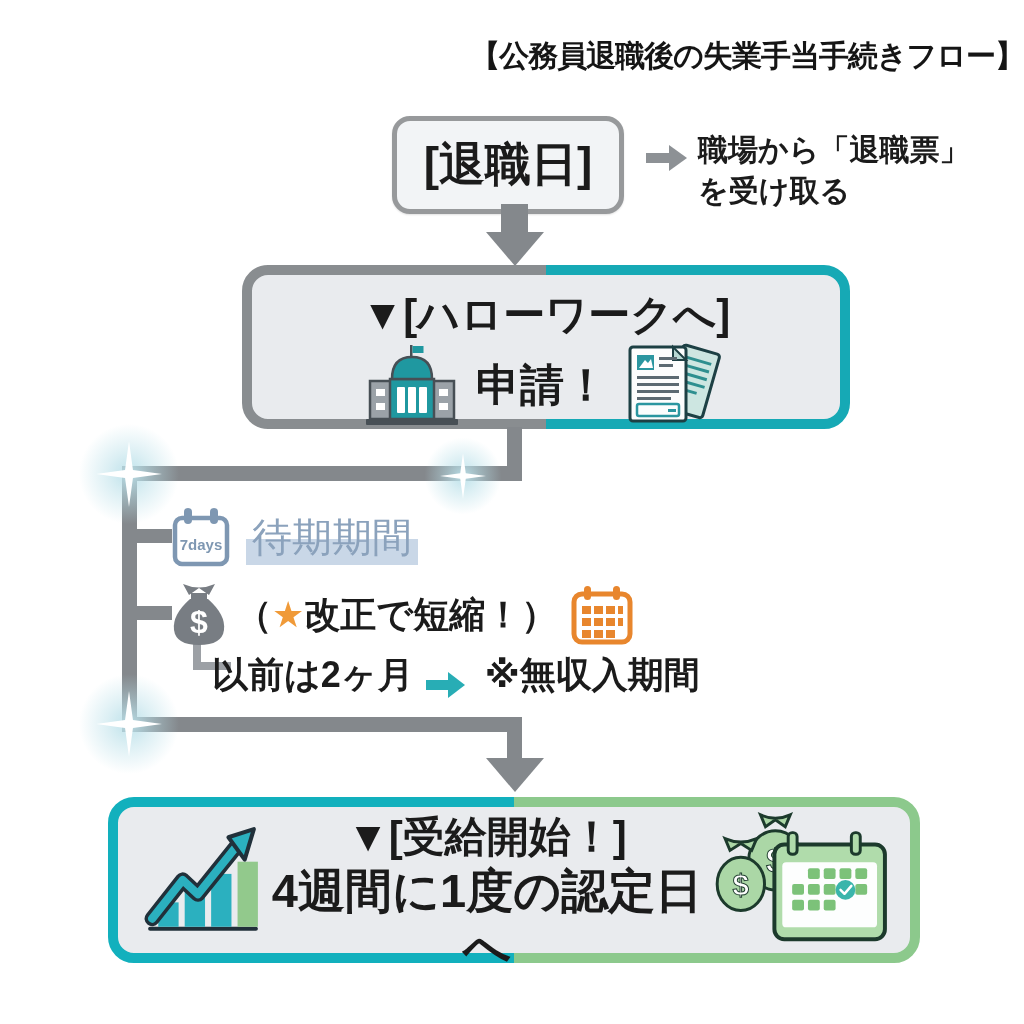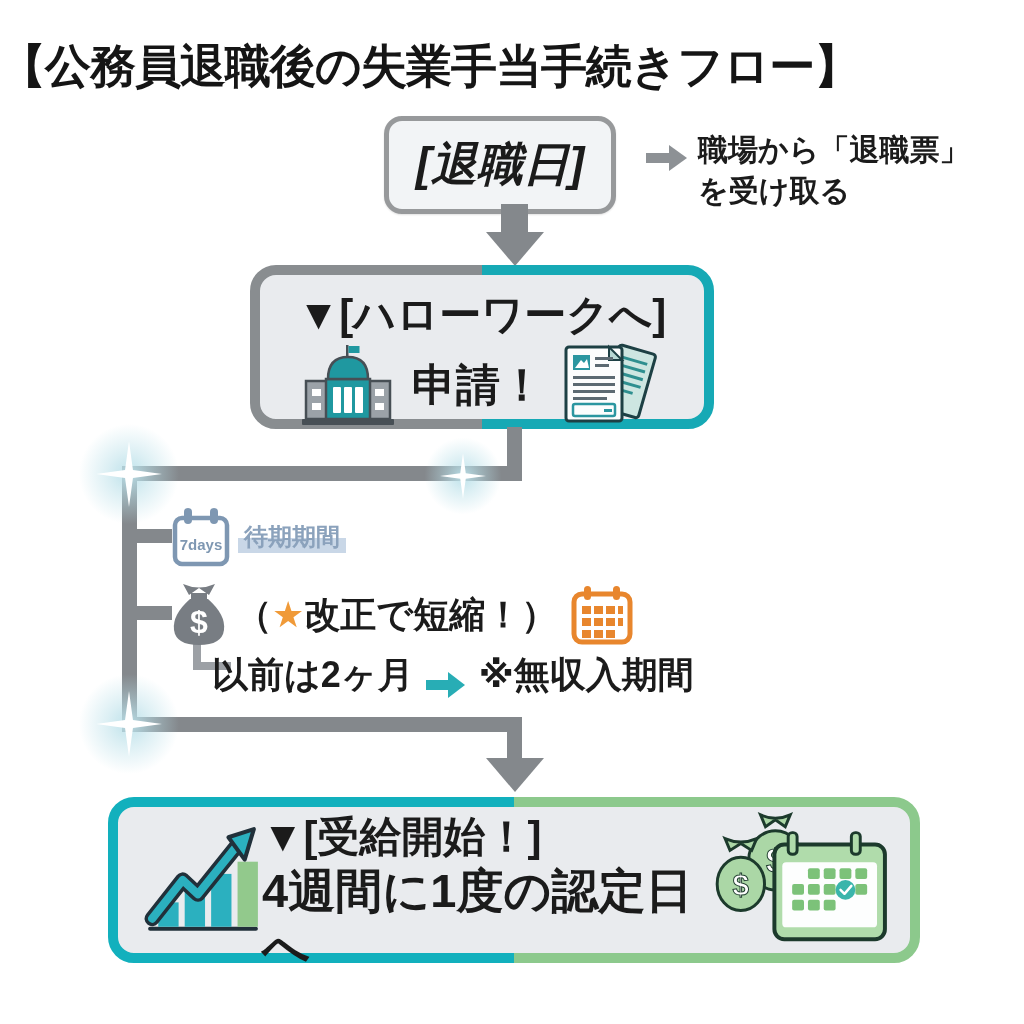--- a/index.html
+++ b/index.html
@@ -5,31 +5,30 @@
   html,body { margin:0; padding:0; background:#ffffff; }
   .canvas {
     position:relative; width:1024px; height:1024px; overflow:hidden;
     background:#ffffff; font-family:"Liberation Sans","DejaVu Sans",sans-serif;
     color:#1b1b1b;
   }
   .abs { position:absolute; }
 
   
   .title {
-    position:absolute; left:0; top:36px; width:1024px; text-align:left;
-    font-size:46px; font-weight:900; letter-spacing:-1px; margin:0; color:#151515;
+    position:absolute; left:0; top:36px; width:1024px; text-align:right;
+    font-size:30px; font-weight:900; letter-spacing:-1px; margin:0; color:#151515;
   }
 
   
   .box1 {
-    position:absolute; left:384px; top:116px; width:222px; height:88px;
+    position:absolute; left:392px; top:116px; width:222px; height:88px;
     background:#f2f4f6; border:5px solid #97999b; border-radius:18px;
     display:flex; align-items:center; justify-content:center;
     box-shadow:0 1px 2px rgba(0,0,0,.12);
-    font-style:italic;
   }
   .box1 span { font-size:46px; font-weight:900; }
 
   .note {
     position:absolute; left:698px; top:130px; width:310px;
     font-size:30px; font-weight:900; line-height:1.35;
   }
 
   
   .shaft { position:absolute; background:#84888c; }
@@ -47,21 +46,21 @@
   }
   .sb-left  { clip-path:inset(0 50% 0 0); }
   .sb-right { clip-path:inset(0 0 0 50%); }
   .sb-inner { position:absolute; inset:10px; display:flex; flex-direction:column; }
 
   .hw-line1 { text-align:center; font-size:42px; font-weight:900; margin-top:12px; }
   .hw-line2 { flex:1; display:flex; align-items:center; justify-content:center; gap:16px; }
   .hw-line2 .apply { font-size:44px; font-weight:900; }
 
   .b3-inner { flex-direction:row; align-items:center; padding:0 10px; }
-  .b3-text { flex:1; text-align:left;margin-top:28px; }
+  .b3-text { flex:1; text-align:center;margin-top:28px; }
   .b3-l1 { font-size:42px; font-weight:900; line-height:1.2; }
   .b3-l2 { font-size:47px; font-weight:900; line-height:1.2; }
 
   
   .conn { position:absolute; background:#84888c; }
   .elbow { position:absolute; background:#9ca0a5; }
 
   
   .sparkle { position:absolute; width:104px; height:104px; transform:translate(-50%,-50%); pointer-events:none; }
   .sparkle::before {
@@ -71,25 +70,25 @@
   .sparkle::after {
     content:""; position:absolute; left:50%; top:50%; width:66px; height:66px;
     transform:translate(-50%,-50%); background:#ffffff;
     clip-path:polygon(50% 0%,56% 44%,100% 50%,56% 56%,50% 100%,44% 56%,0% 50%,44% 44%);
   }
   .sparkle.small { width:80px; height:80px; }
   .sparkle.small::after { width:46px; height:46px; }
 
   
   .brow { position:absolute; display:flex; align-items:center; font-weight:900; }
-  .row1 { left:172px; top:504px; height:66px; gap:8px; font-size:36px; }
+  .row1 { left:172px; top:504px; height:66px; gap:16px; font-size:36px; }
   .row2 { left:170px; top:580px; height:70px; gap:8px; font-size:36px; }
   .row3 { left:212px; top:642px; height:58px; gap:6px; font-size:36px;align-items:flex-end; }
 
-  .kw { font-size:24px; font-weight:700; padding:0 6px; }
+  .kw { font-size:40px; font-weight:400; padding:0 6px; }
   .kw-blue  { color:#8ba2bc; background:linear-gradient(180deg, transparent 52%, #c9d7e7 52%); }
   .kw-brown { color:#a39070; background:linear-gradient(180deg, transparent 52%, #f9e3c8 52%); }
   .band-fade { background:linear-gradient(180deg, transparent 62%, #e4eaf1 62%); padding-right:6px; }
   .star { color:#f09a38; }
   .current {
     font-size:40px; font-weight:900; padding:0 4px;
     background:linear-gradient(180deg, transparent 40%, #d2f0f0 40%);
   }
   .cur-teal { color:#27acb4; }
   .cur-orange { color:#e59245; }
@@ -112,21 +111,21 @@
     <polygon points="23,2 41,15 23,28" fill="#8d9195"></polygon>
   </svg>
   <div class="note">
     <div>職場から「退職票」</div>
     <div>を受け取る</div>
   </div>
 
   <div class="shaft" style="left:501px;top:204px;width:27px;height:32px"></div>
   <div class="head" style="left:486px;top:232px"></div>
 
-  <div class="split-box" style="left:250px;top:265px;width:464px;height:164px">
+  <div class="split-box" style="left:242px;top:265px;width:608px;height:164px">
     <div class="sb-border sb-left" style="border-color:#898d90"></div>
     <div class="sb-border sb-right" style="border-color:#16a9b5"></div>
     <div class="sb-inner">
       <div class="hw-line1">▼[ハローワークへ]</div>
       <div class="hw-line2">
 
         <svg width="96" height="80" viewBox="0 0 96 80">
           <rect x="2" y="74" width="92" height="6" rx="1" fill="#474f55"></rect>
           <rect x="6" y="36" width="22" height="38" fill="#9ba2a8" stroke="#474f55" stroke-width="2.5"></rect>
           <rect x="12" y="44" width="9" height="7" fill="#ffffff"></rect>
@@ -222,21 +221,21 @@
       </g>
     </svg>
   </div>
 
   <div class="brow row3">
     <span>以前は2ヶ月</span>
     <svg width="40" height="30" viewBox="0 0 40 30" style="margin:0 6px">
       <rect x="0" y="10" width="22" height="10" fill="#28adb5"></rect>
       <polygon points="22,2 39,15 22,28" fill="#28adb5"></polygon>
     </svg>
-    <span style="margin-left:1px">※無収入期間</span>
+    <span style="margin-left:7px">※無収入期間</span>
   </div>
 
   <div class="split-box" style="left:108px;top:797px;width:812px;height:166px">
     <div class="sb-border sb-left" style="border-color:#12b0bd"></div>
     <div class="sb-border sb-right" style="border-color:#8cc98c"></div>
     <div class="sb-inner b3-inner">
 
       <svg width="118" height="122" viewBox="0 0 116 120" style="margin-left:16px">
         <rect x="4" y="106" width="108" height="4" rx="2" fill="#21303a"></rect>
         <rect x="14" y="82" width="20" height="24" fill="#2bb0bf"></rect>

